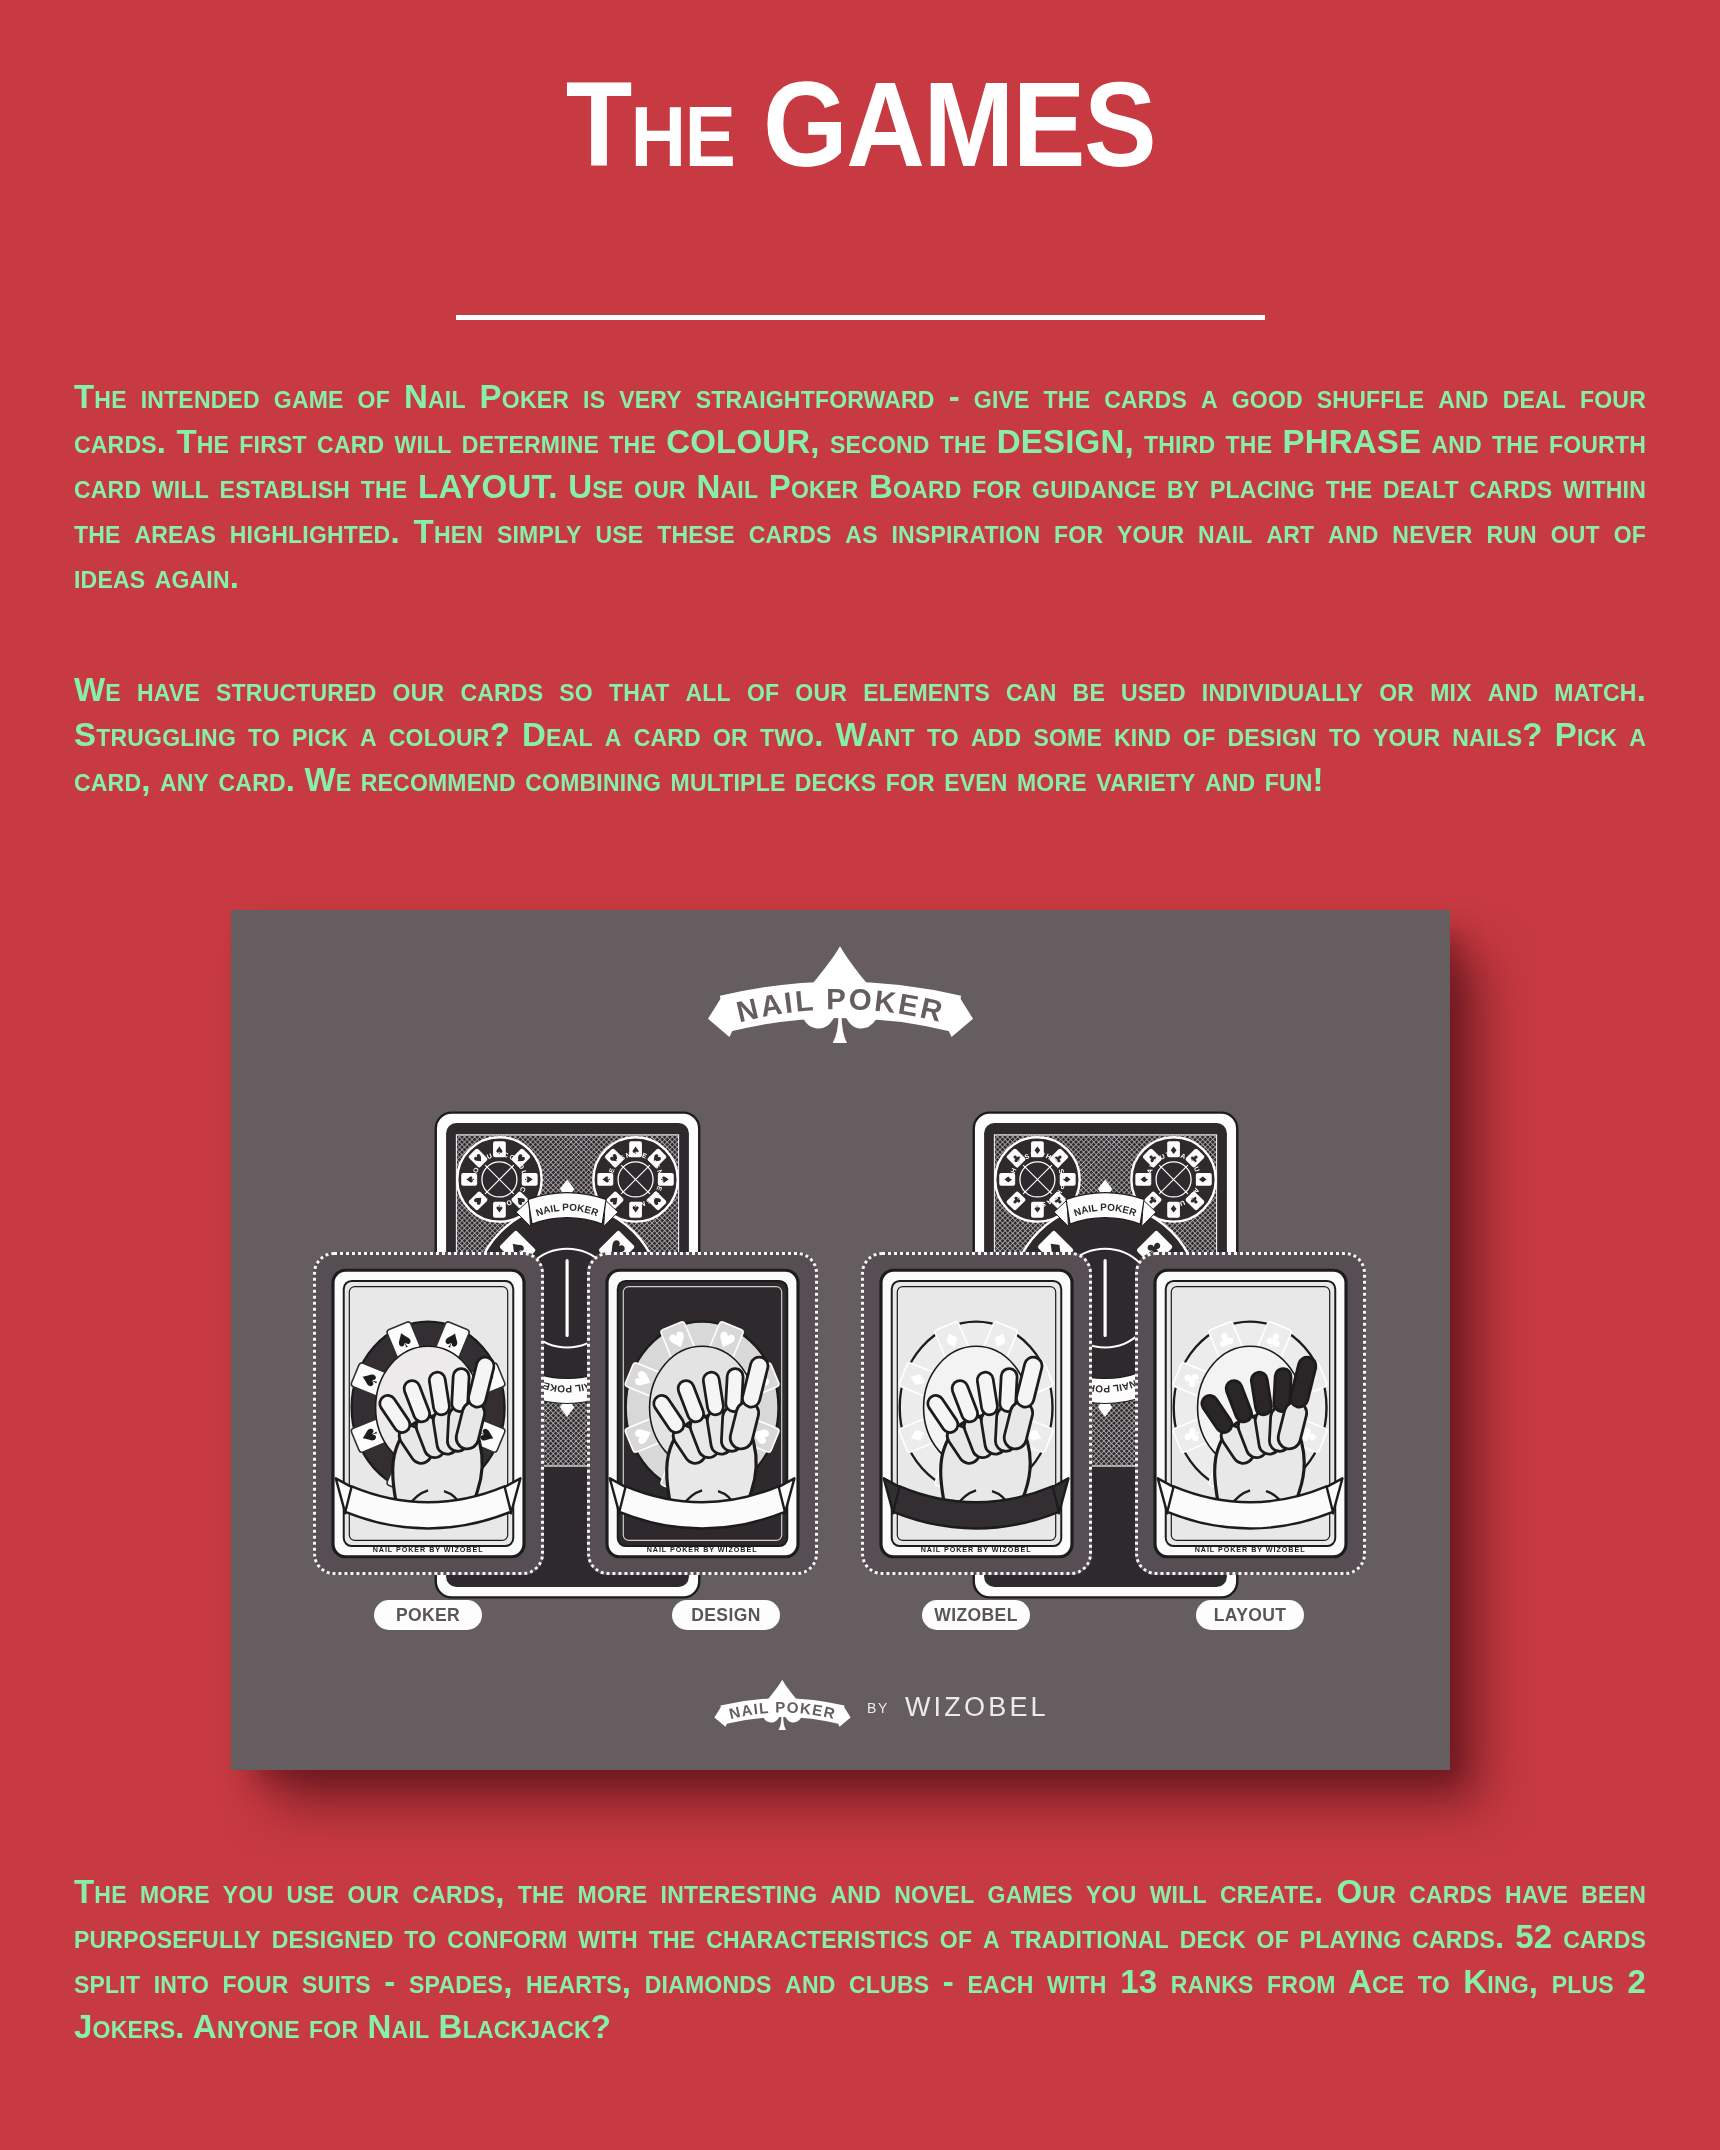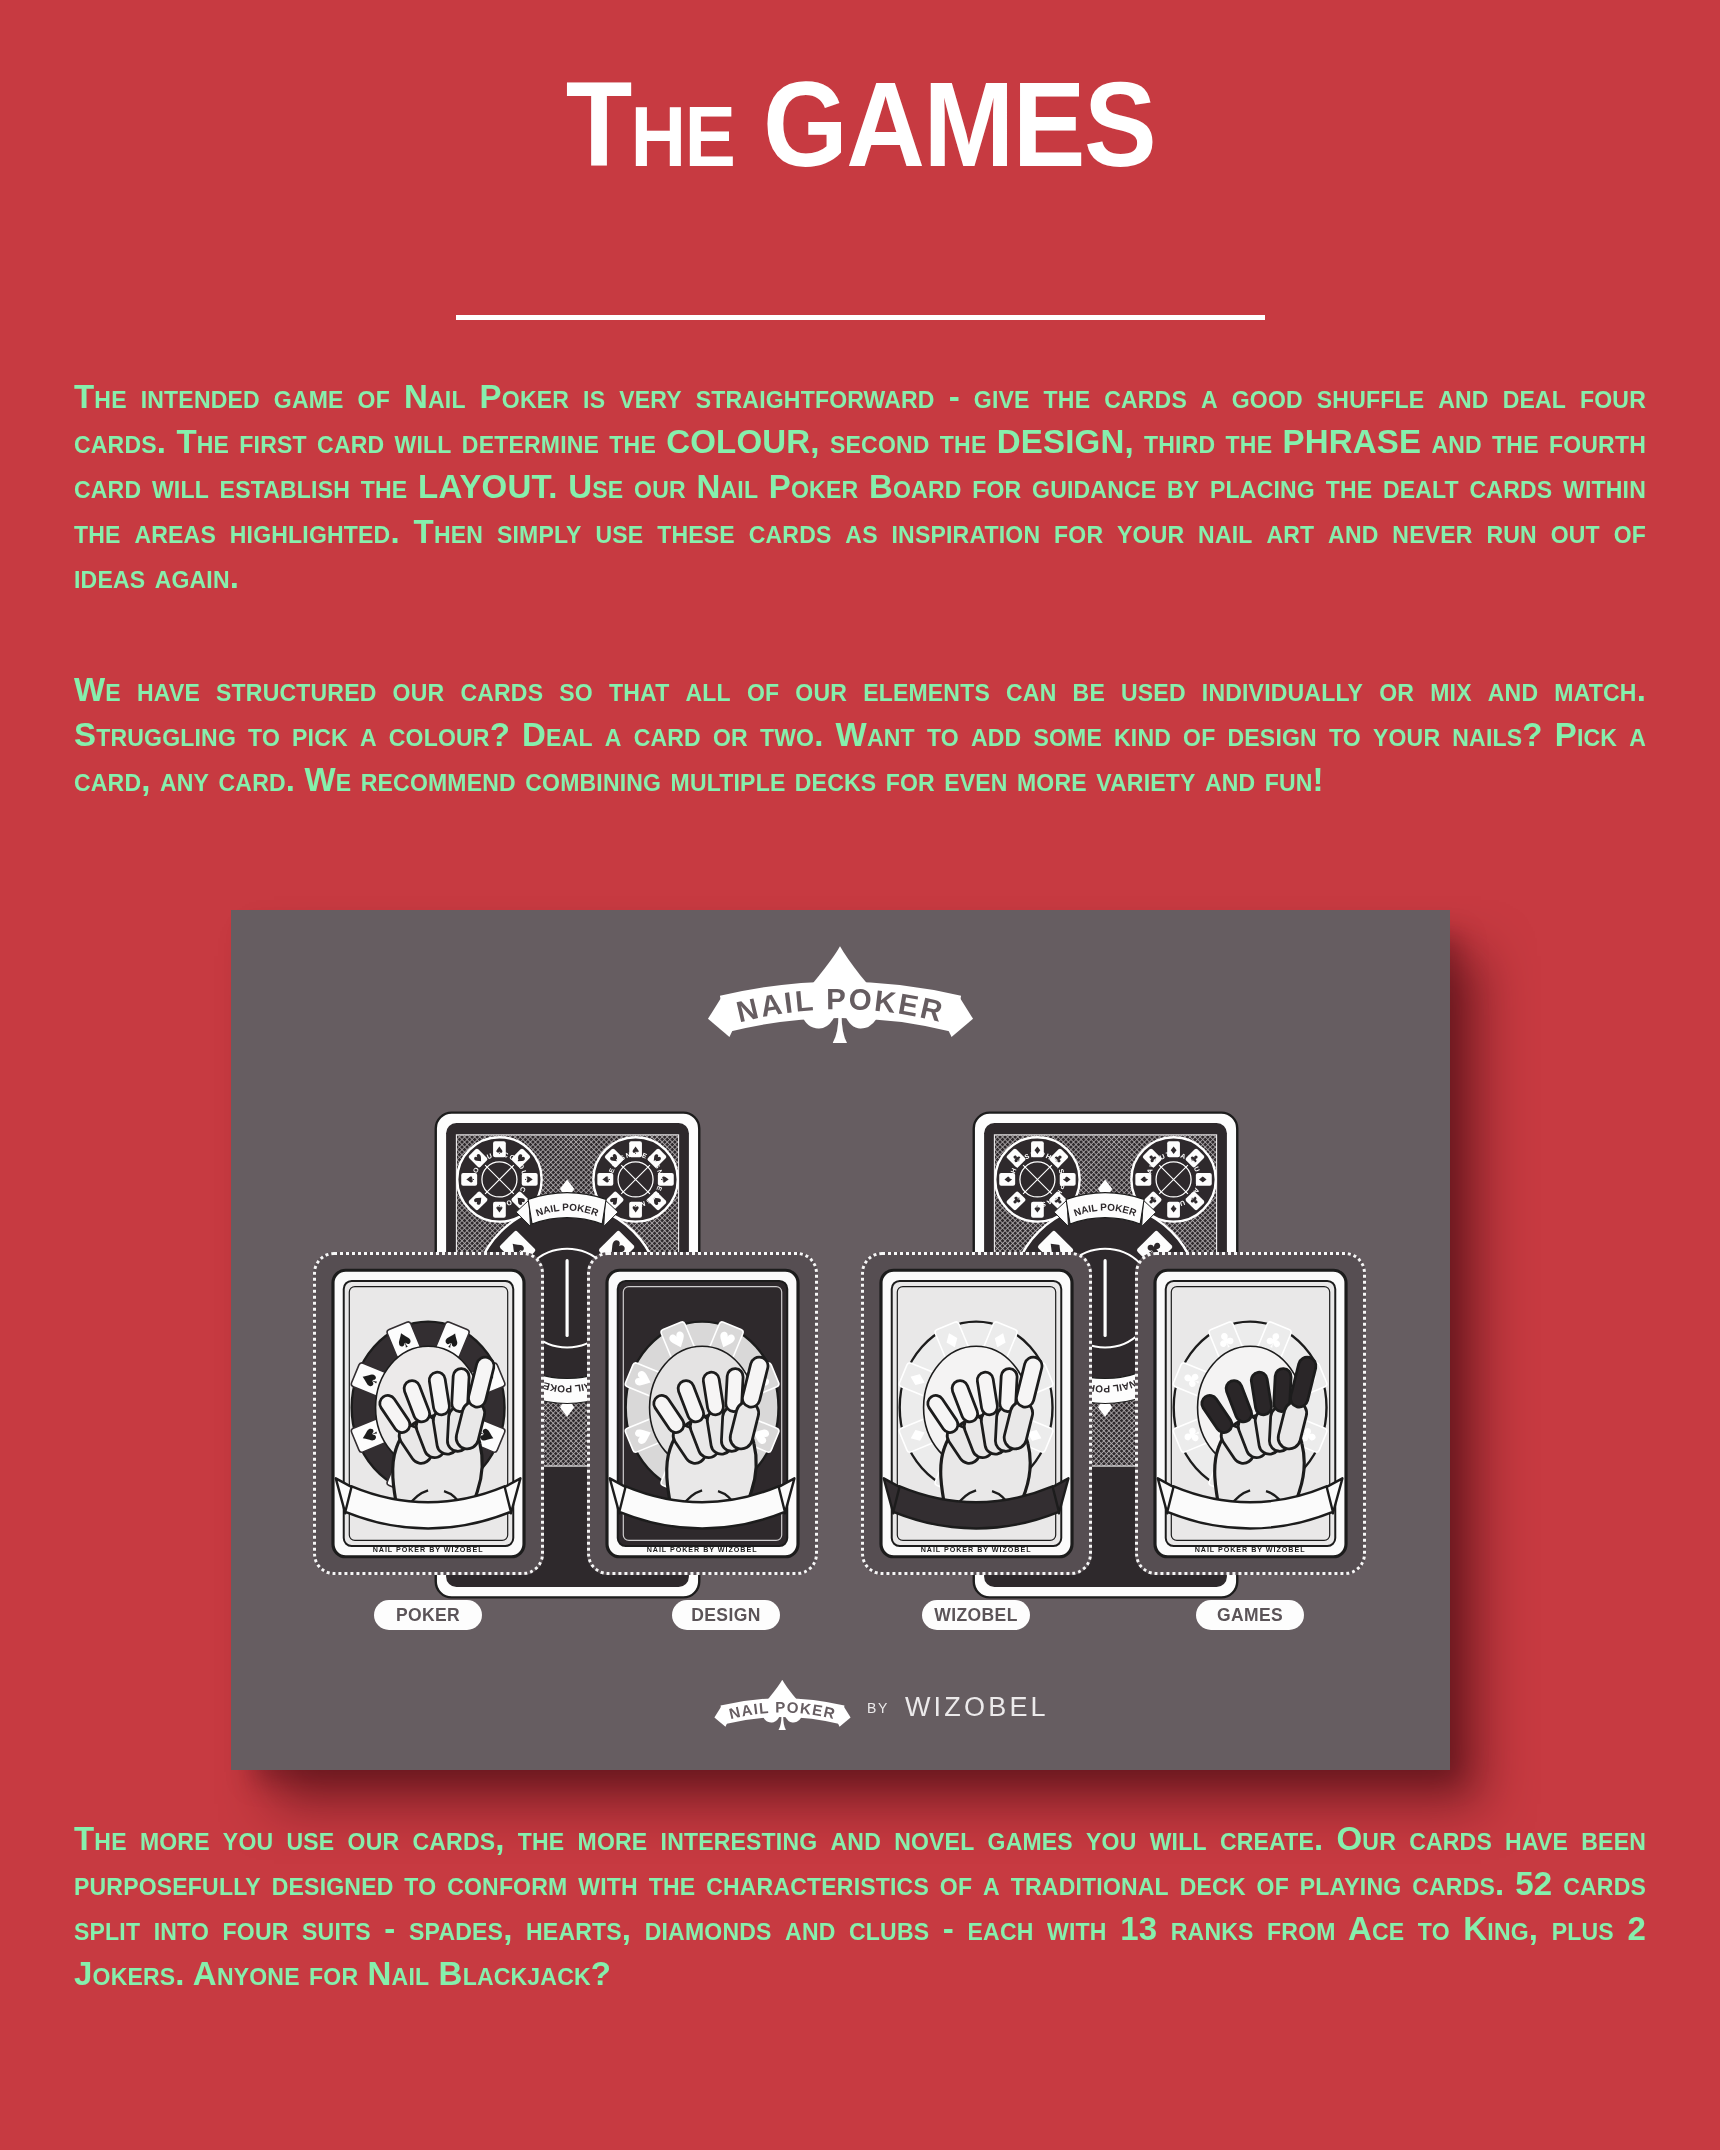--- a/index.html
+++ b/index.html
@@ -25,21 +25,21 @@
     position:absolute;top:315px;left:456px;width:809px;height:4.8px;
     background:#fff;
   }
   .copy{
     position:absolute;left:74px;width:1572px;
     color:#86efac;font-size:33px;font-weight:bold;font-variant:small-caps;
     line-height:45px;text-align:justify;letter-spacing:0.2px;
   }
   #para-intro{top:374px}
   #para-structure{top:667px}
-  #para-outro{top:1816px}
+  #para-outro{top:1869px}
 
   .board{
     position:absolute;top:910px;left:231px;width:1219px;height:860px;
     background:var(--c-board);
     box-shadow:37px 40px 49px -4.8px rgba(66,10,16,.55), 16px 17.5px 24px -6.4px rgba(66,10,16,.35);
   }
   .logo-top{position:absolute;left:476px;top:30px;width:267px;height:121px}
   .cardback{position:absolute;top:201px;width:267px;height:488px}
   .cardback-left{left:203px}
   .cardback-right{left:741px}
@@ -662,21 +662,21 @@
   <div class="pill" id="pill-colour">
       <span>POKER</span>
     </div>
   <div class="pill" id="pill-design">
       <span>DESIGN</span>
     </div>
   <div class="pill" id="pill-phrase">
       <span>WIZOBEL</span>
     </div>
   <div class="pill" id="pill-layout">
-      <span>GAMES</span>
+      <span>LAYOUT</span>
     </div>
 
   <div class="board-footer">
     <div class="logo-small">
         <svg viewBox="0 0 335 152">
     <text x="167" y="130" font-family="DejaVu Sans, sans-serif" font-size="168" fill="#fff" text-anchor="middle">♠</text>
     <path d="M18 72 L1 99 L28 122 L36 105 Z" fill="#fff"></path>
     <path d="M317 72 L334 99 L307 122 L299 105 Z" fill="#fff"></path>
     <path d="M16 70 Q167 34 319 70 L310 116 Q167 80 25 116 Z" fill="#fff"></path>
     <path id="lpsmall" d="M32 106 Q167 68 303 106" fill="none"></path>

